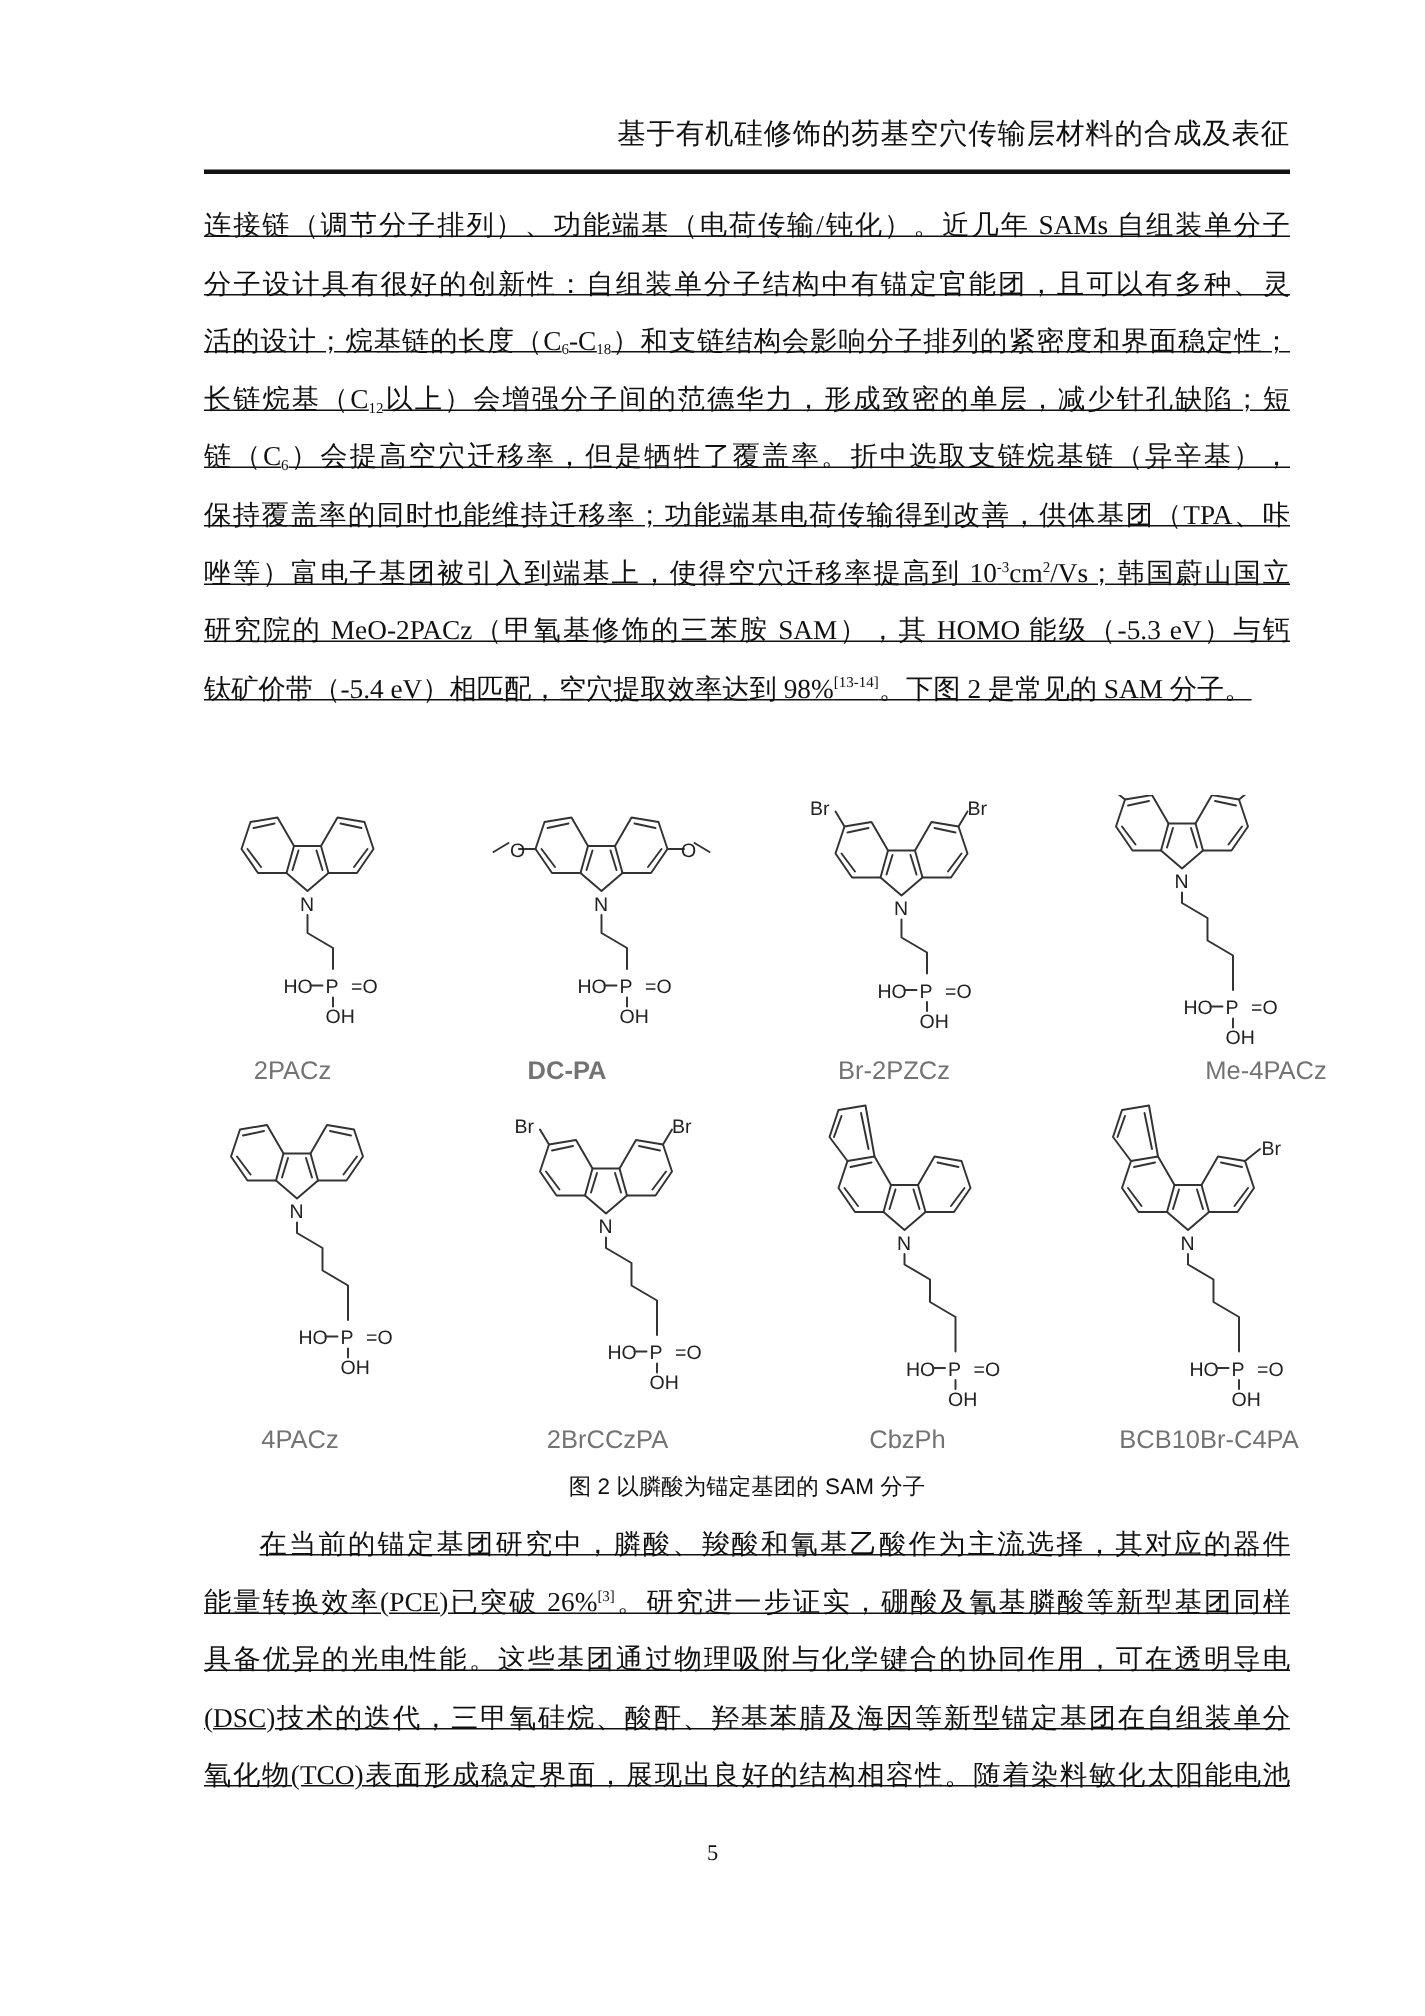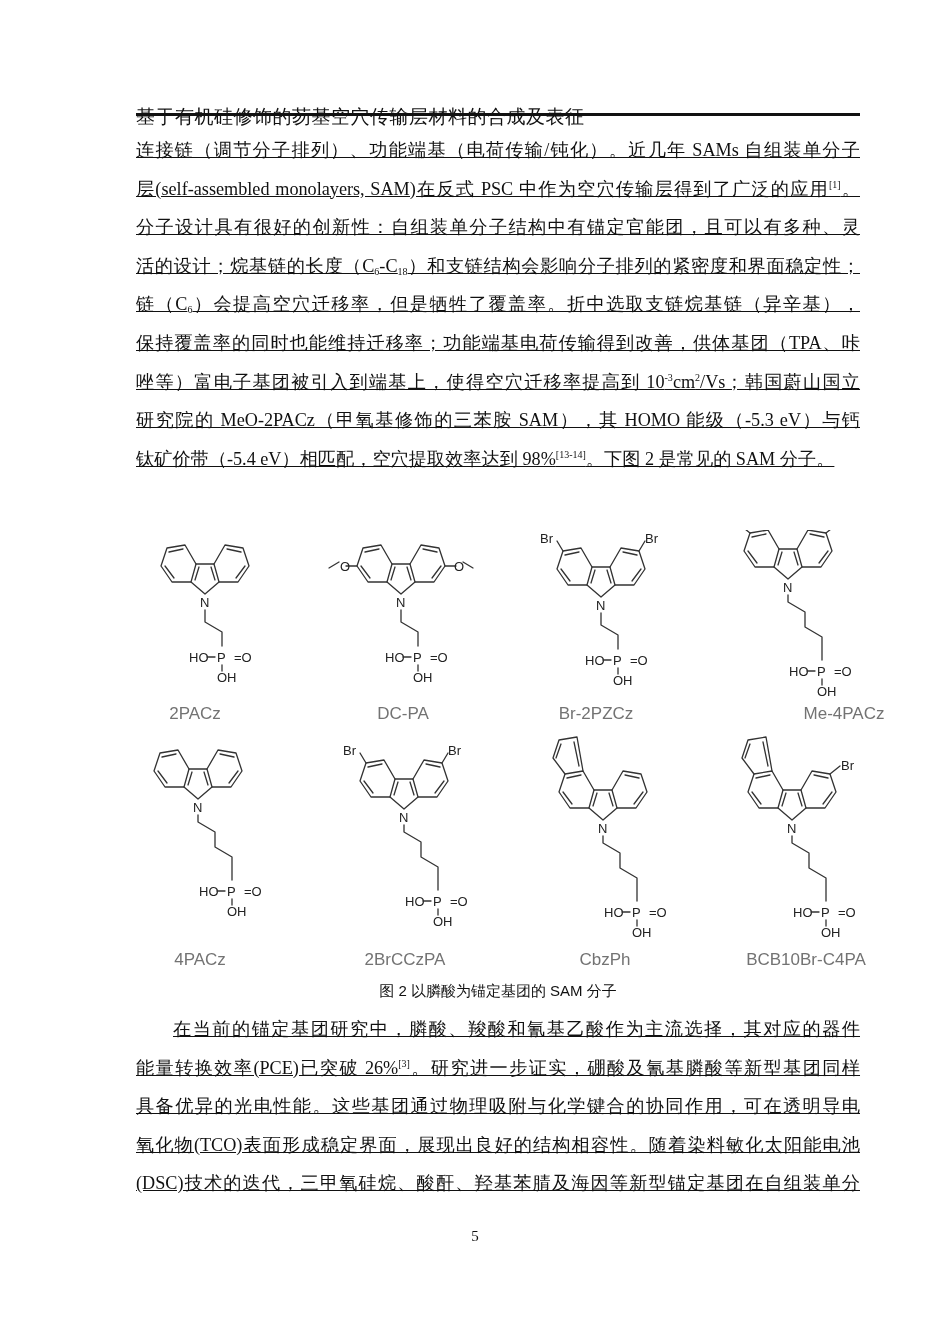--- a/index.html
+++ b/index.html
@@ -1,18 +1,18 @@
 <!DOCTYPE html>
 <html><head>
 <meta charset="utf-8">
 <style>
   html, body { margin: 0; padding: 0; background: #ffffff; }
   body { width: 950px; height: 1344px; position: relative; overflow: hidden;
          font-family: "Liberation Serif", "DejaVu Serif", serif; color: #111; }
-  .page-header { position: absolute; left: 136px; top: 104px; width: 724px; text-align: left;
+  .page-header { position: absolute; left: 136px; top: 76px; width: 724px; text-align: right;
          font-size: 19px; letter-spacing: 0.5px; color: #111; }
   .header-rule { position: absolute; left: 136px; top: 113px; width: 724px; height: 3px; background: #111; }
   .para { position: absolute; left: 136px; width: 724px; font-size: 18.2px; line-height: 38.6px;
           text-align: justify; text-justify: inter-character; }
   .para .line { display: block; white-space: nowrap; text-align-last: justify; height: 38.6px; }
   .para .line.last { text-align-last: left; }
   .para .indent { padding-left: 37px; }
   sup, sub { font-size: 10px; line-height: 0; }
   sup { vertical-align: 7px; }
   sub { vertical-align: -3px; }
@@ -25,23 +25,23 @@
   .page-number { position: absolute; left: 0; width: 950px; top: 1228px; text-align: center; font-size: 15px; }
 </style>
 </head>
 <body>
 
 <div class="page-header">基于有机硅修饰的芴基空穴传输层材料的合成及表征</div>
 <div class="header-rule"></div>
 
 <div class="para" style="top:131px;text-decoration:underline;">
   <span class="line"><span>连接链（调节分子排列）、功能端基（电荷传输/钝化）。近几年 SAMs 自组装单分子</span></span>
-  <span class="line"><span>层(self-assembled monolayers, SAM)在反式 PSC 中作为空穴传输层得到了广泛的应用</span><sup>[1]</sup><span>。</span></span>
   <span class="line"><span>分子设计具有很好的创新性：自组装单分子结构中有锚定官能团，且可以有多种、灵</span></span>
   <span class="line"><span>活的设计；烷基链的长度（C</span><sub>6</sub><span>-C</span><sub>18</sub><span>）和支链结构会影响分子排列的紧密度和界面稳定性；</span></span>
+  <span class="line"><span>长链烷基（C</span><sub>12</sub><span>以上）会增强分子间的范德华力，形成致密的单层，减少针孔缺陷；短</span></span>
   <span class="line"><span>链（C</span><sub>6</sub><span>）会提高空穴迁移率，但是牺牲了覆盖率。折中选取支链烷基链（异辛基），</span></span>
   <span class="line"><span>保持覆盖率的同时也能维持迁移率；功能端基电荷传输得到改善，供体基团（TPA、咔</span></span>
   <span class="line"><span>唑等）富电子基团被引入到端基上，使得空穴迁移率提高到 10</span><sup>-3</sup><span>cm</span><sup>2</sup><span>/Vs；韩国蔚山国立</span></span>
   <span class="line"><span>研究院的 MeO-2PACz（甲氧基修饰的三苯胺 SAM），其 HOMO 能级（-5.3 eV）与钙</span></span>
   <span class="line last"><span>钛矿价带（-5.4 eV）相匹配，空穴提取效率达到 98%</span><sup>[13-14]</sup><span>。下图 2 是常见的 SAM 分子。</span></span>
 </div>
 
 <div class="figure">
   <svg width="724" height="445" viewBox="0 0 724 445" stroke="#333" stroke-width="1.3" fill="none" stroke-linejoin="round" stroke-linecap="round">
     <defs>
@@ -137,32 +137,32 @@
       <path d="M-38,-54 L-50,-70 L-44,-88 L-26,-91 L-20,-57"></path>
       <path d="M-47,-70 L-42,-84 M-29,-86 L-24,-62"></path>
       <path d="M38,-54 L48,-62"></path>
       <text class="atom" x="49" y="-58" stroke="none">Br</text>
       <path d="M0,8 L0,15 L17,25 L17,40 L34,50 L34,65 L34,73"></path>
       <use href="#pa" x="34" y="73"></use>
     </g>
   </svg>
 
   <span class="mol-label" style="left:59px; top:174px;">2PACz</span>
-  <span class="mol-label" style="left:267px; top:174px;">DC-PA</span>
+  <span class="mol-label" style="left:242px; top:174px;font-weight:bold;">DC-PA</span>
   <span class="mol-label" style="left:460px; top:174px;">Br-2PZCz</span>
   <span class="mol-label" style="left:660px; top:174px;margin-left:48px;">Me-4PACz</span>
   <span class="mol-label" style="left:64px; top:420px;">4PACz</span>
   <span class="mol-label" style="left:269px; top:420px;">2BrCCzPA</span>
   <span class="mol-label" style="left:469px; top:420px;">CbzPh</span>
   <span class="mol-label" style="left:670px; top:420px;">BCB10Br-C4PA</span>
 </div>
 
 <div class="caption">图 2  以膦酸为锚定基团的 SAM 分子</div>
 
 <div class="para" style="top:1010px;text-decoration:underline;">
   <span class="line indent"><span>在当前的锚定基团研究中，膦酸、羧酸和氰基乙酸作为主流选择，其对应的器件</span></span>
   <span class="line"><span>能量转换效率(PCE)已突破 26%</span><sup>[3]</sup><span>。研究进一步证实，硼酸及氰基膦酸等新型基团同样</span></span>
   <span class="line"><span>具备优异的光电性能。这些基团通过物理吸附与化学键合的协同作用，可在透明导电</span></span>
+  <span class="line"><span>(DSC)技术的迭代，三甲氧硅烷、酸酐、羟基苯腈及海因等新型锚定基团在自组装单分</span></span>
   <span class="line"><span>氧化物(TCO)表面形成稳定界面，展现出良好的结构相容性。随着染料敏化太阳能电池</span></span>
-  <span class="line"><span>(DSC)技术的迭代，三甲氧硅烷、酸酐、羟基苯腈及海因等新型锚定基团在自组装单分</span></span>
 </div>
 
 <div class="page-number">5</div>
 
 </body></html>

